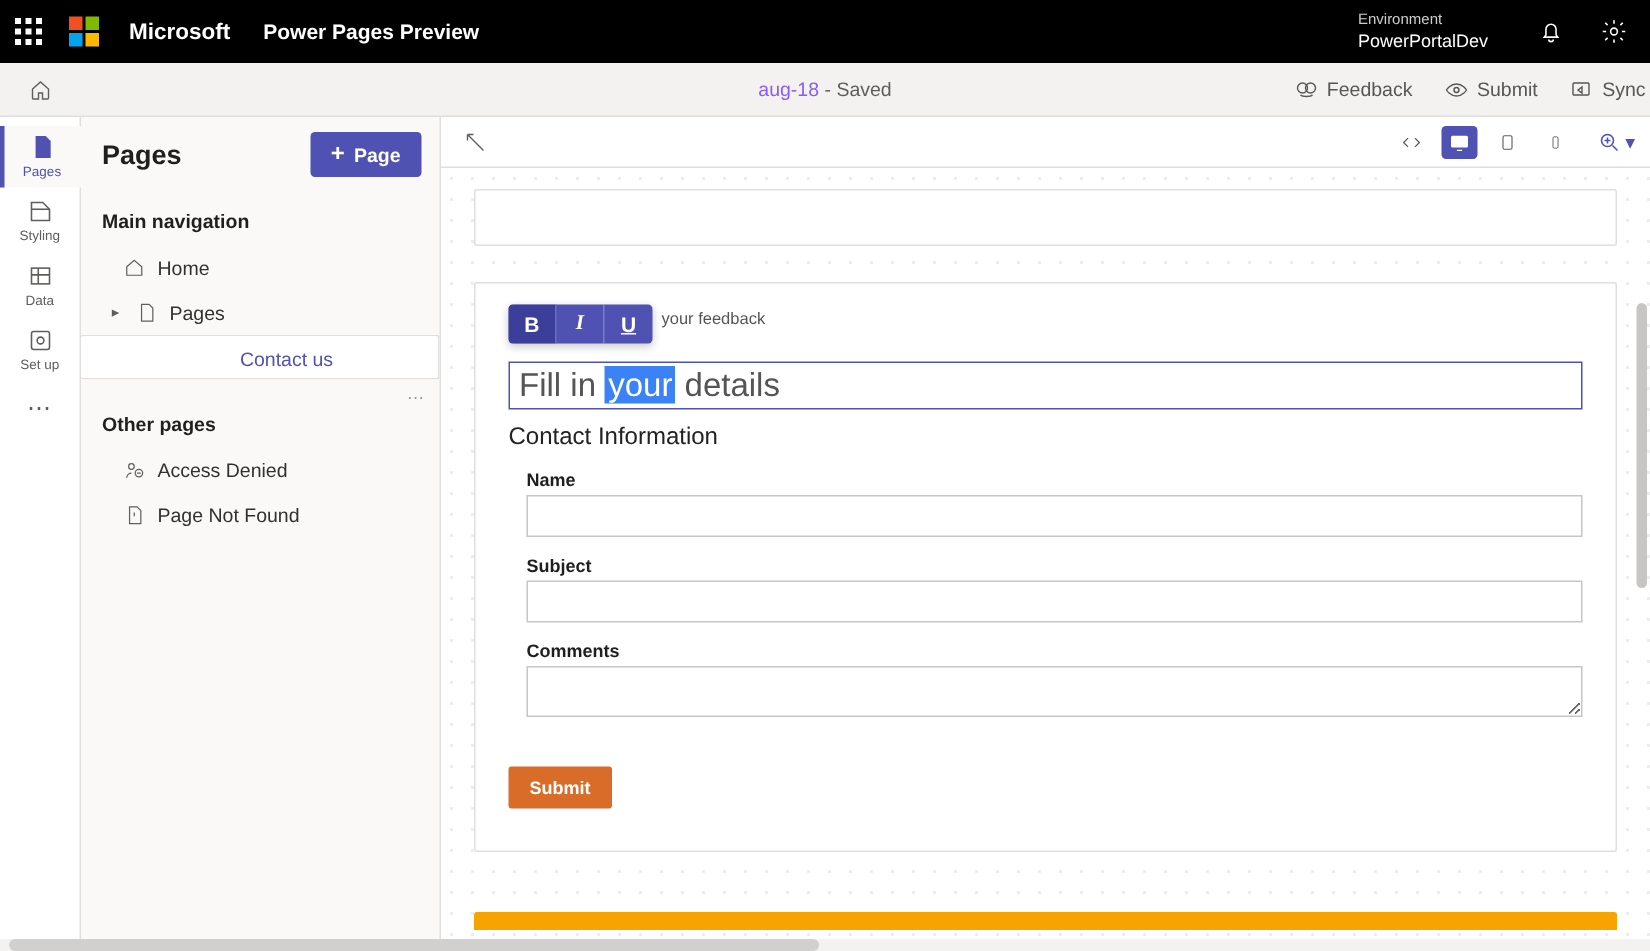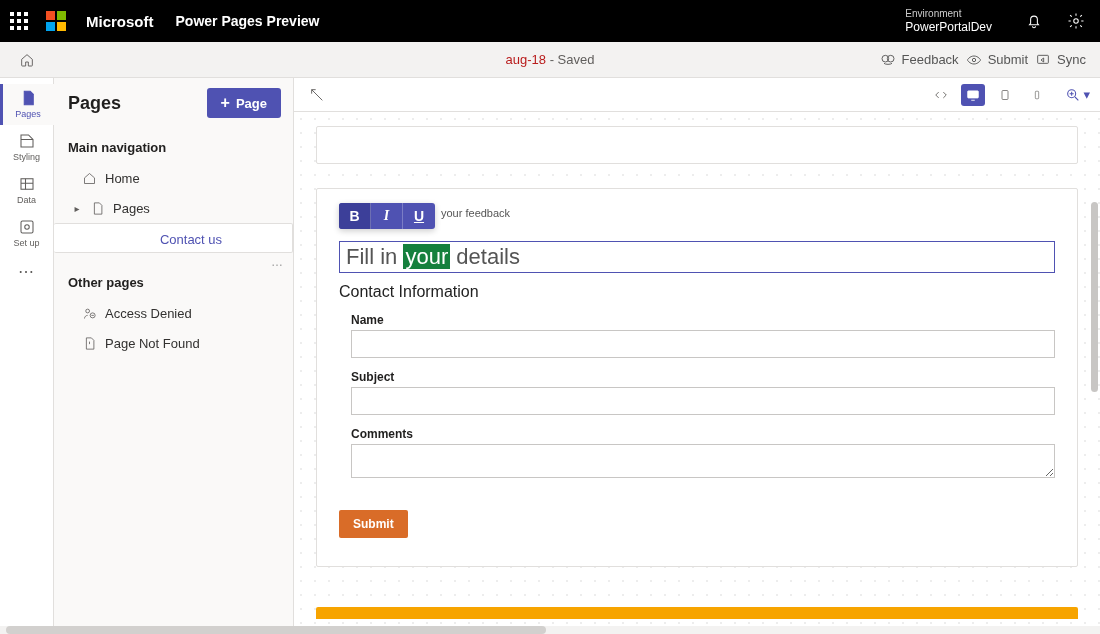--- a/index.html
+++ b/index.html
@@ -28,22 +28,22 @@
   .env-block{display:flex;align-items:center;gap:10px;font-size:12px;margin-right:14px;}
   .env-text{display:flex;flex-direction:column;line-height:1.2;}
   .env-text .lbl{font-size:10px;color:#ccc;}
   .tb-icon{width:28px;height:28px;display:flex;align-items:center;justify-content:center;cursor:pointer;}
   .tb-icon svg{fill:none;stroke:#fff;stroke-width:1.4;}
   
   .cmdbar{height:36px;background:var(--grey-bg);border-bottom:1px solid var(--grey-border);display:flex;align-items:center;position:relative;font-size:13px;}
   .cmd-home{width:54px;display:flex;justify-content:center;}
   .cmd-home svg{fill:none;stroke:#605e5c;stroke-width:1.4;}
   .cmd-center{position:absolute;left:50%;transform:translateX(-50%);color:#605e5c;}
-  .cmd-center .site{color:#b91c1c;}
-  .cmd-right{margin-left:auto;display:flex;align-items:center;gap:7px;padding-right:14px;color:#565656;}
+  .cmd-center .site{color:#8b5cf6;}
+  .cmd-right{margin-left:auto;display:flex;align-items:center;gap:21px;padding-right:3px;color:#565656;}
   .cmd-item{display:flex;align-items:center;gap:6px;cursor:pointer;font-size:13px;}
   .cmd-item svg{fill:none;stroke:#565656;stroke-width:1.4;}
   
   .body{display:flex;height:calc(634px - 42px - 36px);}
   
   .rail{width:54px;background:#fff;border-right:1px solid var(--grey-border);display:flex;flex-direction:column;align-items:center;padding-top:6px;gap:2px;}
   .rail-item{width:54px;display:flex;flex-direction:column;align-items:center;gap:2px;padding:5px 0 6px;cursor:pointer;}
   .rail-item svg{fill:none;stroke:#605e5c;stroke-width:1.4;}
   .rail-item.active{border-left:3px solid var(--purple);background:#faf9f8;}
   .rail-item.active svg{stroke:var(--purple);fill:var(--purple);}
@@ -83,21 +83,21 @@
   .card.top-strip{height:38px;}
   .card.form{margin-top:24px;padding:18px 22px 28px;position:relative;}
   .feedback-line{font-size:11px;color:#555;margin-bottom:1px;margin-left:102px;}
   .mini-toolbar{position:absolute;top:14px;left:22px;display:flex;background:var(--purple);border-radius:3px;overflow:hidden;box-shadow:0 2px 6px rgba(0,0,0,.2);}
   .mini-btn{width:32px;height:26px;display:flex;align-items:center;justify-content:center;color:#fff;font-weight:700;font-size:14px;border-right:1px solid rgba(255,255,255,.25);cursor:pointer;}
   .mini-btn:last-child{border-right:none;}
   .mini-btn.active{background:var(--purple-dark);}
   .mini-btn .ital{font-style:italic;font-family:Georgia,serif;}
   .mini-btn .ul{text-decoration:underline;}
   .hdr-edit{border:1px solid var(--purple);padding:2px 6px;font-size:22px;color:#555;margin-top:22px;line-height:1.2;}
-  .sel{background:#15803d;color:#fff;padding:0 2px;}
+  .sel{background:#3b82f6;color:#fff;padding:0 2px;}
   .sub-h{font-size:16px;margin-top:10px;color:#222;}
   .form-group{margin-top:12px;}
   .form-group label{font-size:12px;font-weight:700;display:block;margin-bottom:3px;}
   .form-group input,.form-group textarea{width:100%;border:1px solid var(--grey-border2);height:28px;padding:3px 6px;font-size:13px;background:#fff;}
   .form-group textarea{height:34px;resize:both;}
   .submit{background:var(--orange);color:#fff;border:none;height:28px;padding:0 14px;font-size:12px;font-weight:600;margin-top:28px;cursor:pointer;border-radius:2px;}
   .form-group.indent{padding-left:12px;}
   .orange-strip{height:12px;background:#f7a400;margin-top:40px;border-radius:2px 2px 0 0;}
   .canvas-scroll-track{position:absolute;right:2px;top:34px;bottom:0;width:8px;}
   .canvas-scroll-thumb{position:absolute;right:0;top:90px;width:7px;height:190px;background:#c8c6c4;border-radius:4px;}

